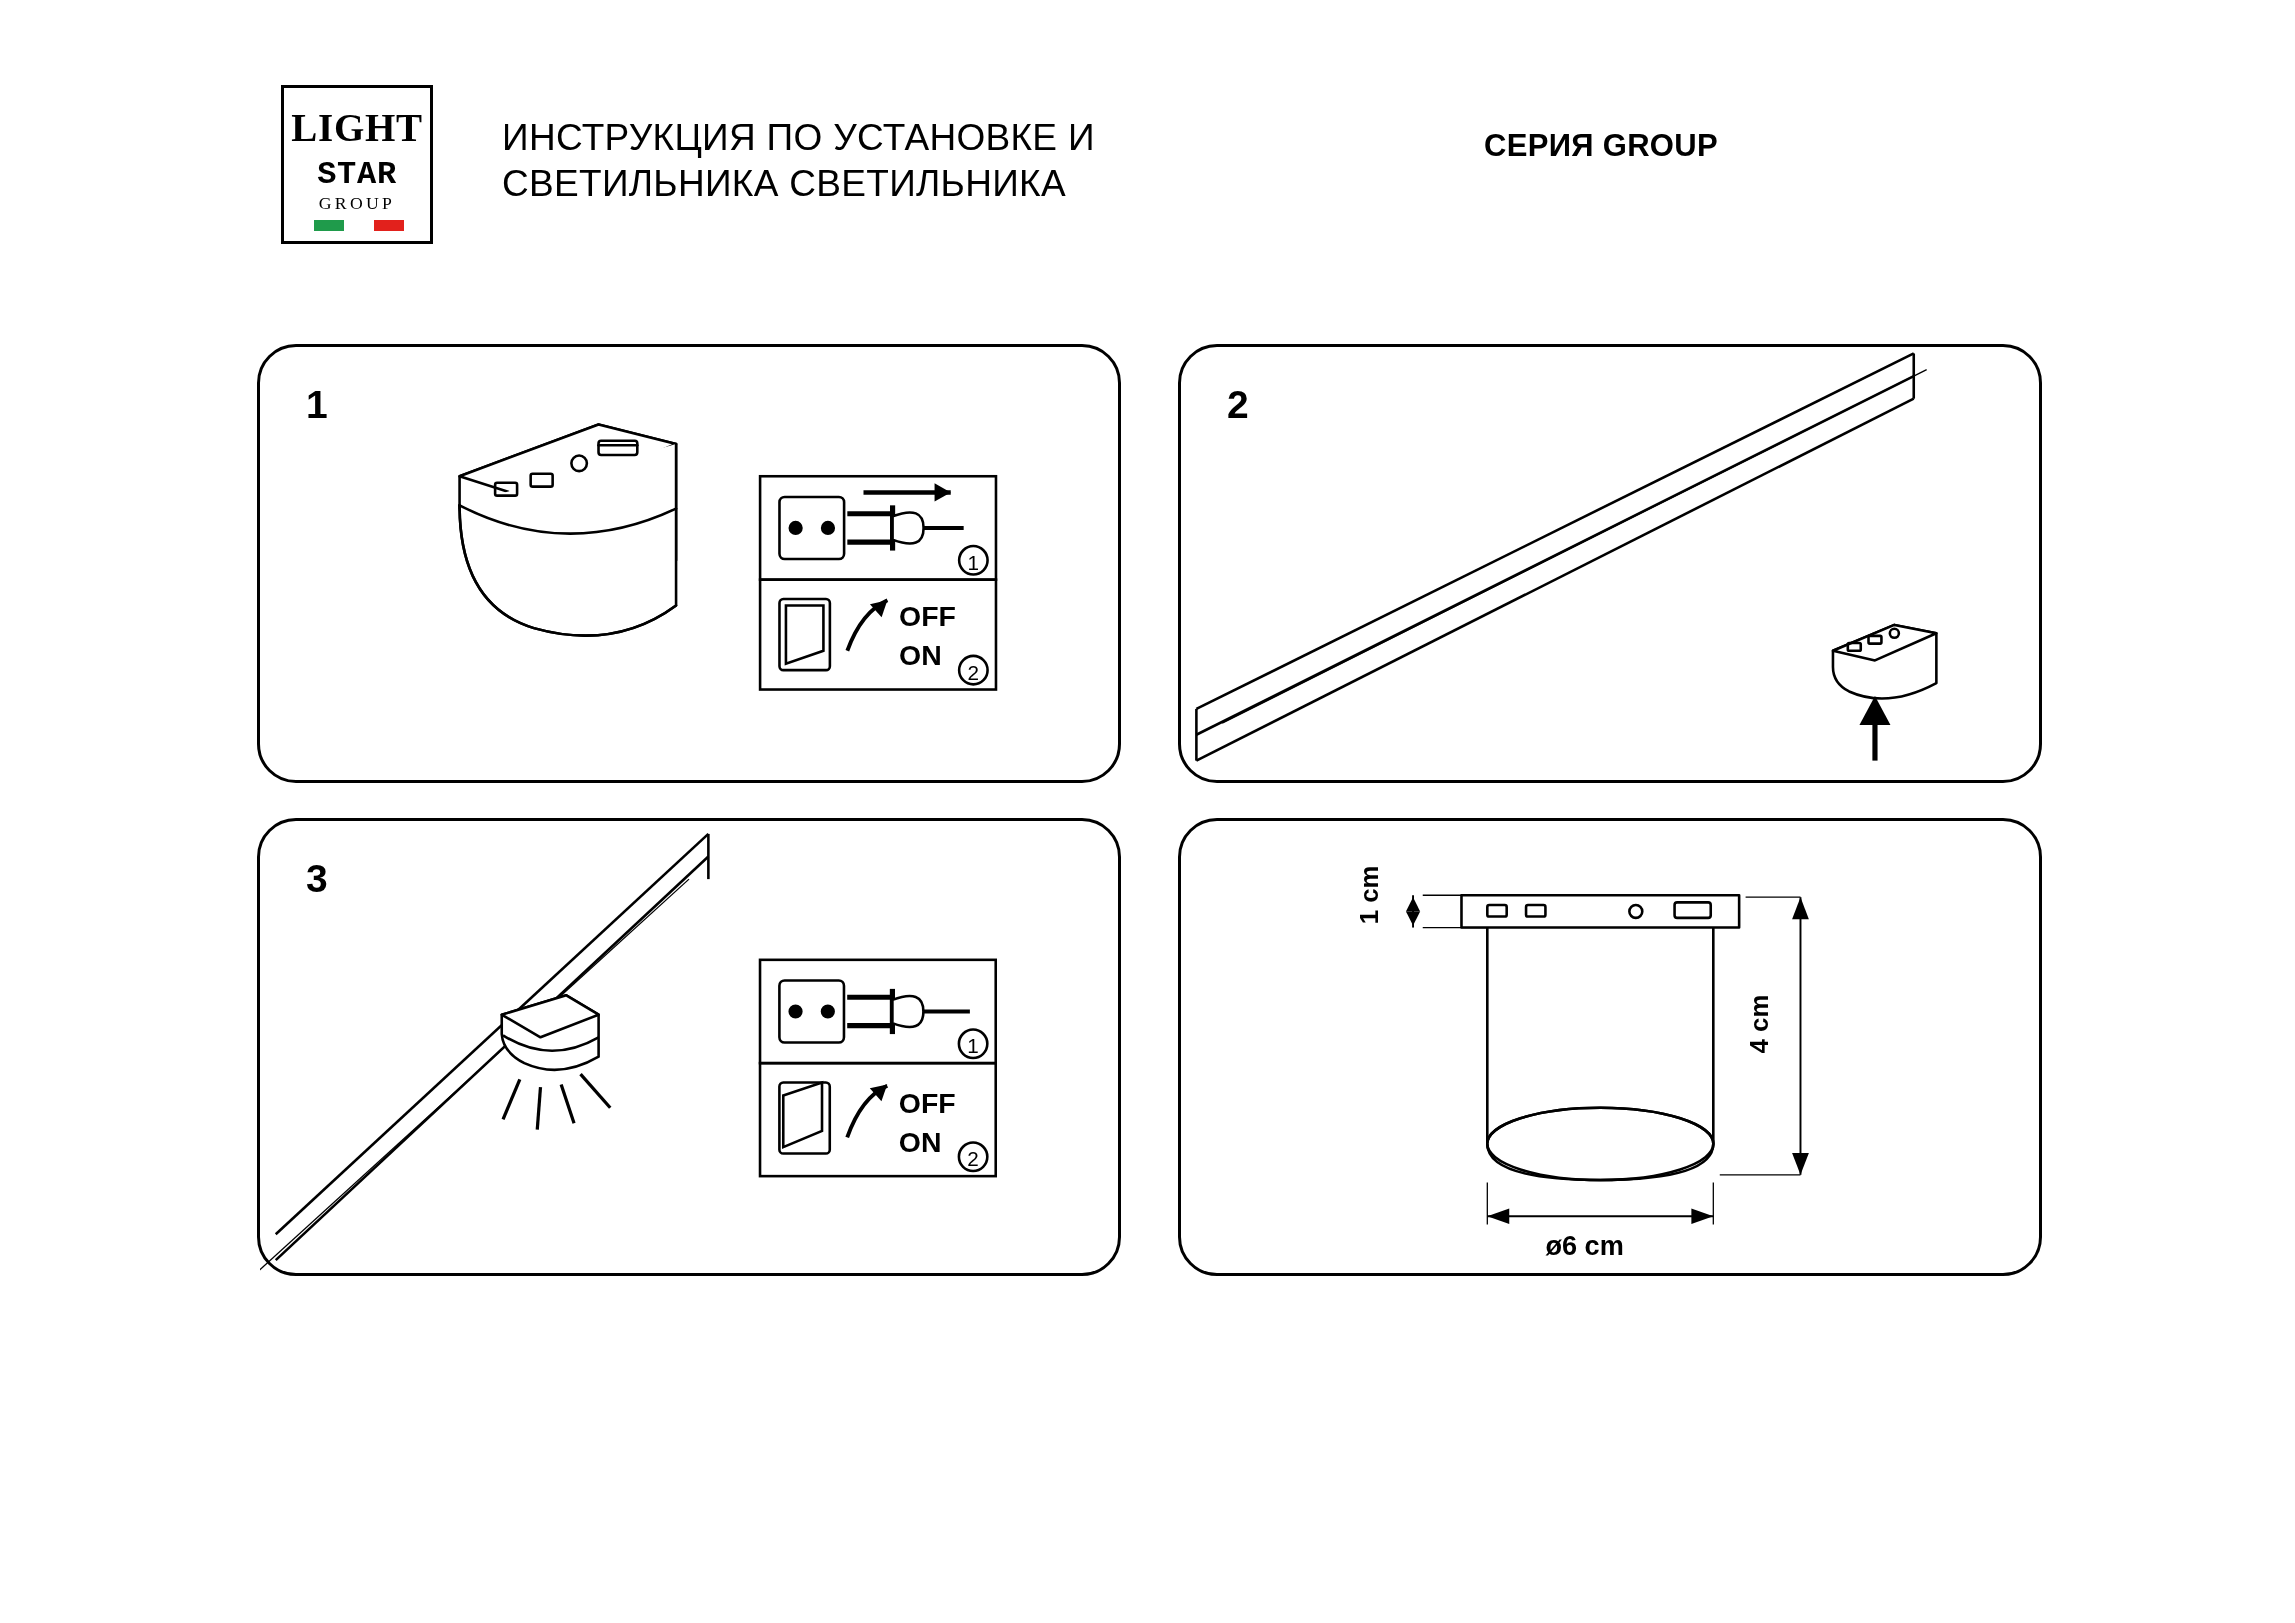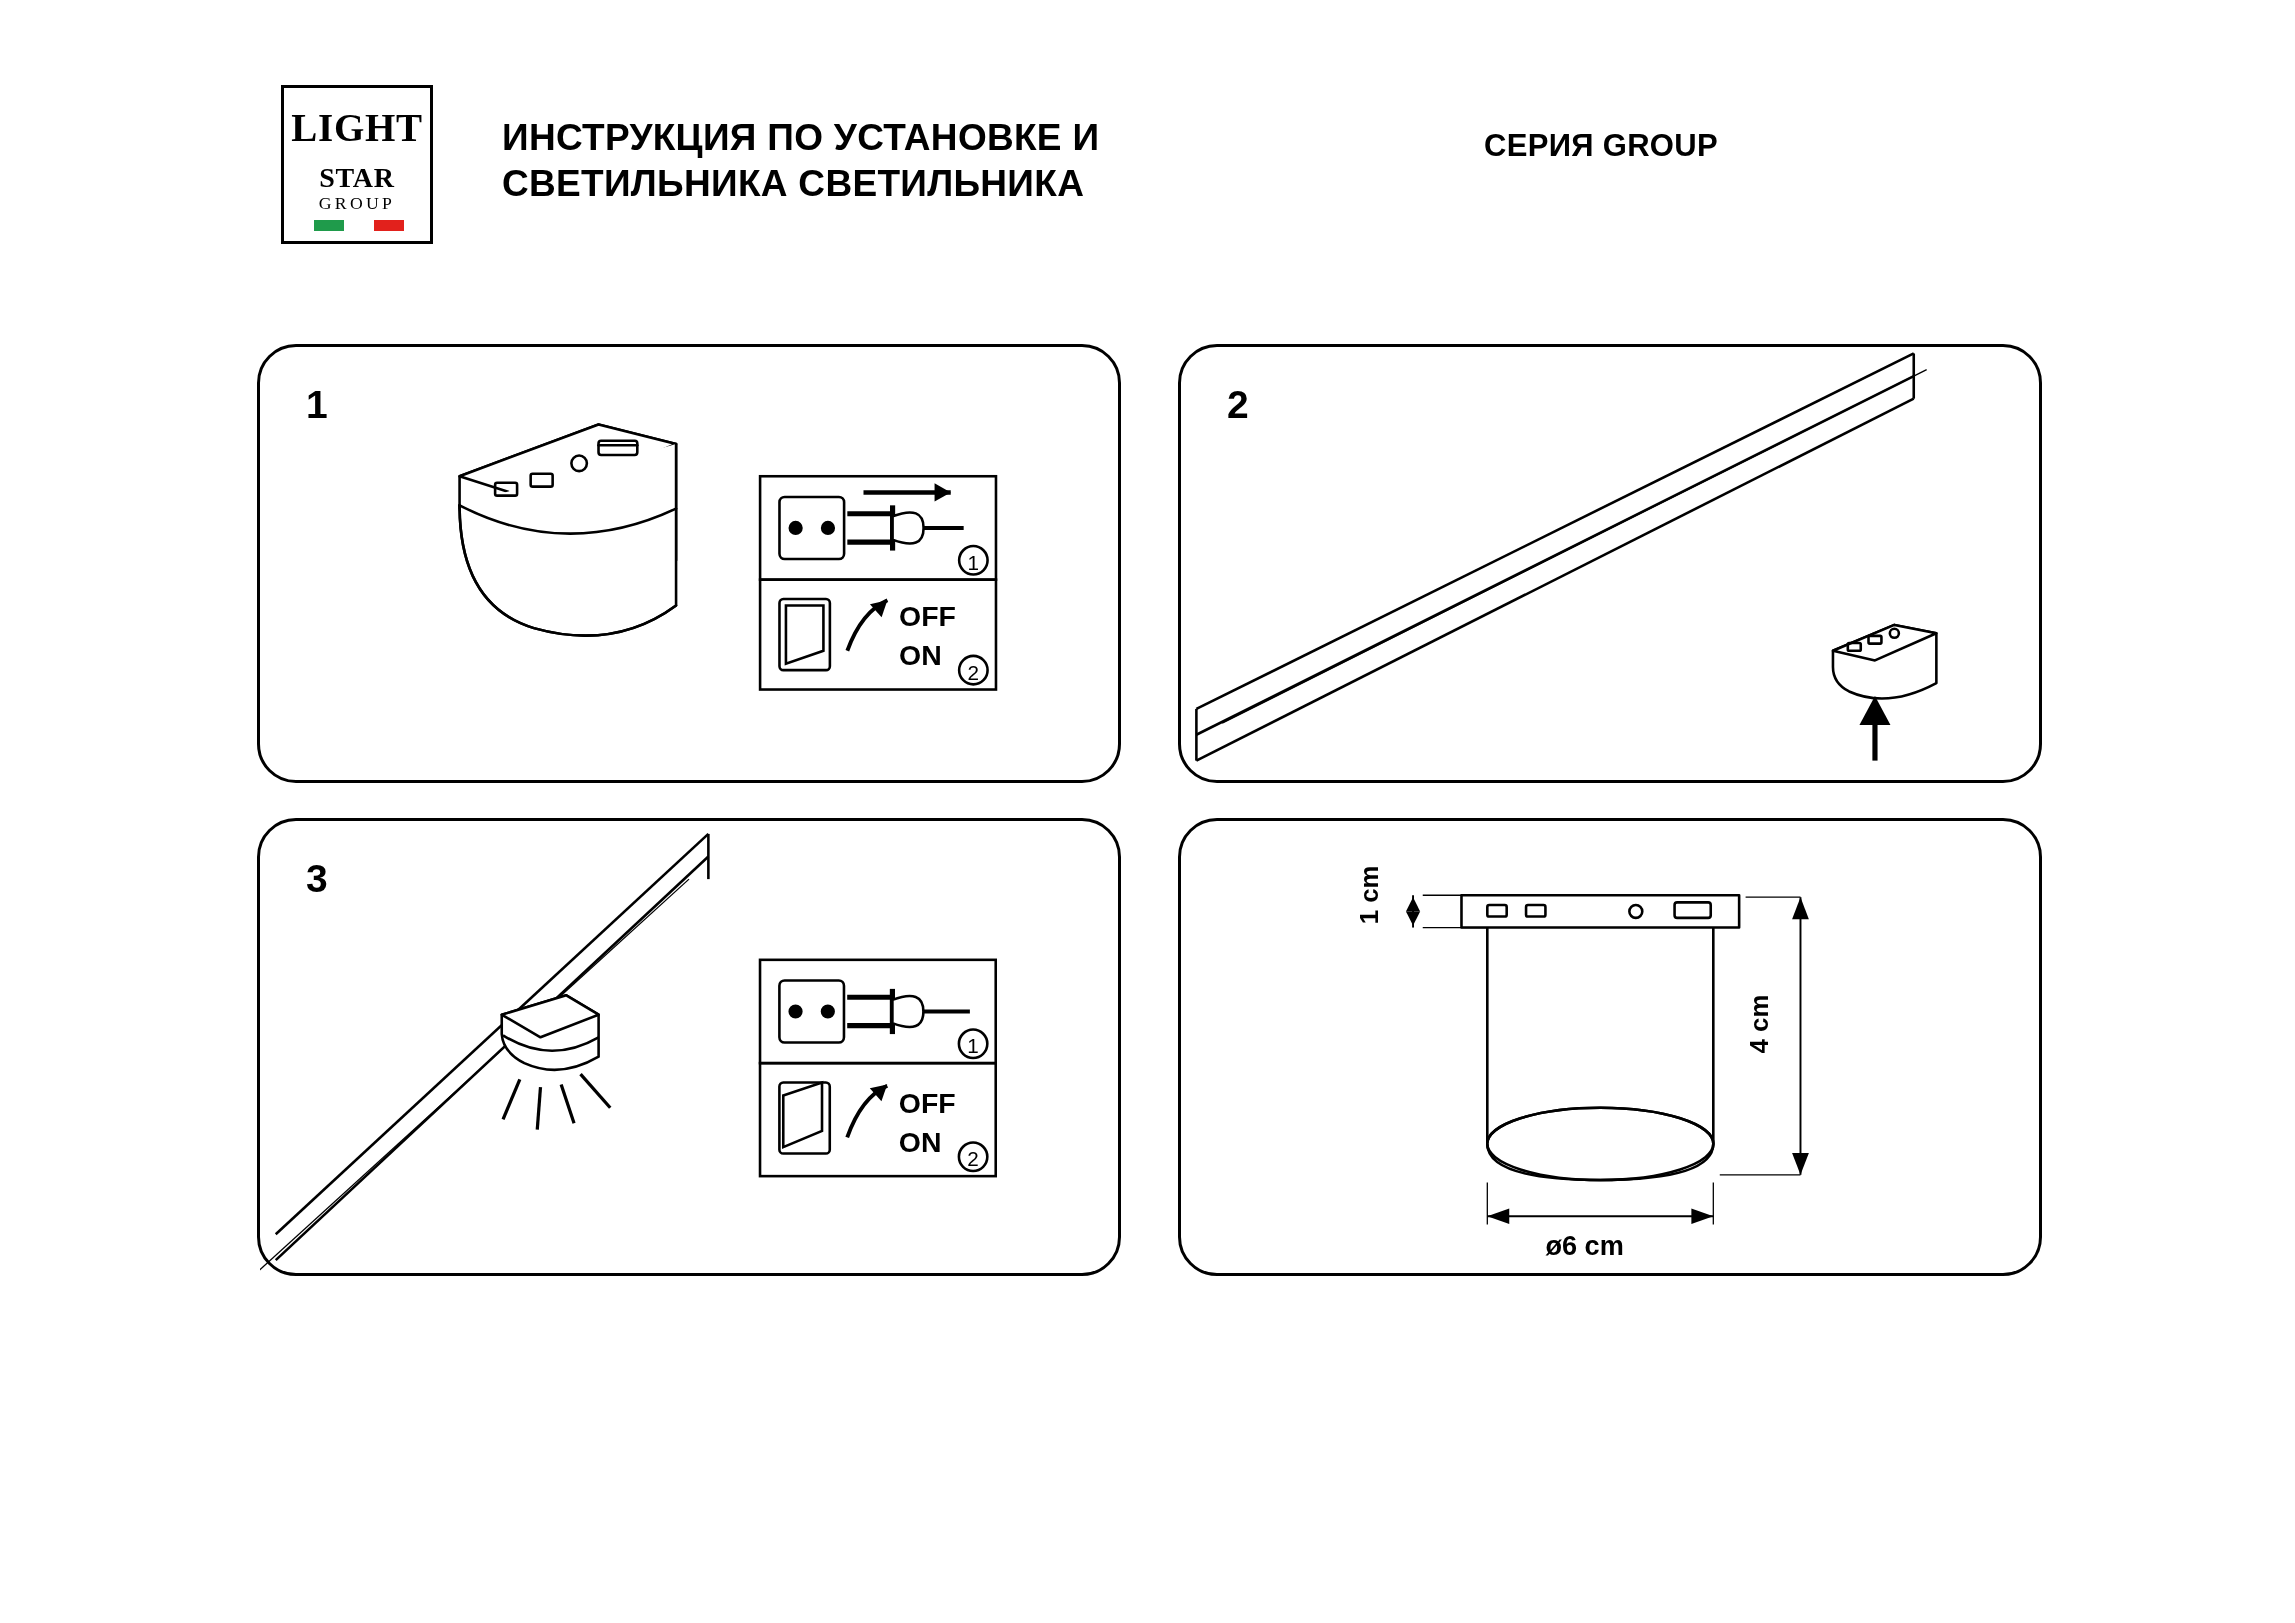--- a/index.html
+++ b/index.html
@@ -32,38 +32,38 @@
   }
   .logo-line {
     position: absolute;
     left: 0; width: 100%;
     text-align: center;
     font-weight: bold;
     letter-spacing: 0.7px;
     color: #000;
   }
   #logo-light { top: 17px; font-size: 39px; font-family: "Liberation Serif", serif; }
-  #logo-star  { top: 74px; font-size: 28px; font-family: Liberation Serif, serif; }
+  #logo-star  { top: 68px; font-size: 32px; font-family: Liberation Mono, monospace; }
   #logo-group { top: 105px; font-size: 17.7px; letter-spacing: 3.3px; font-family: Liberation Serif, serif; font-weight: normal; }
   #logo-flag {
     position: absolute;
     left: 30px; top: 132px;
     width: 90px; height: 11px;
     display: flex;
   }
   #logo-flag > div { flex: 1 1 0; height: 100%; }
 
   #title-block {
     position: absolute;
     left: 478px; top: 115px;
     width: 851px;
   }
   #title-block .tline {
     font-size: 37px;
-    font-weight: bold;
+    font-weight: normal;
     line-height: 1.25;
     letter-spacing: 0.3px;
   }
 
   #meta-block {
     position: absolute;
     left: 1460px; top: 124px;
     width: 720px;
   }
   #meta-block .mline {

